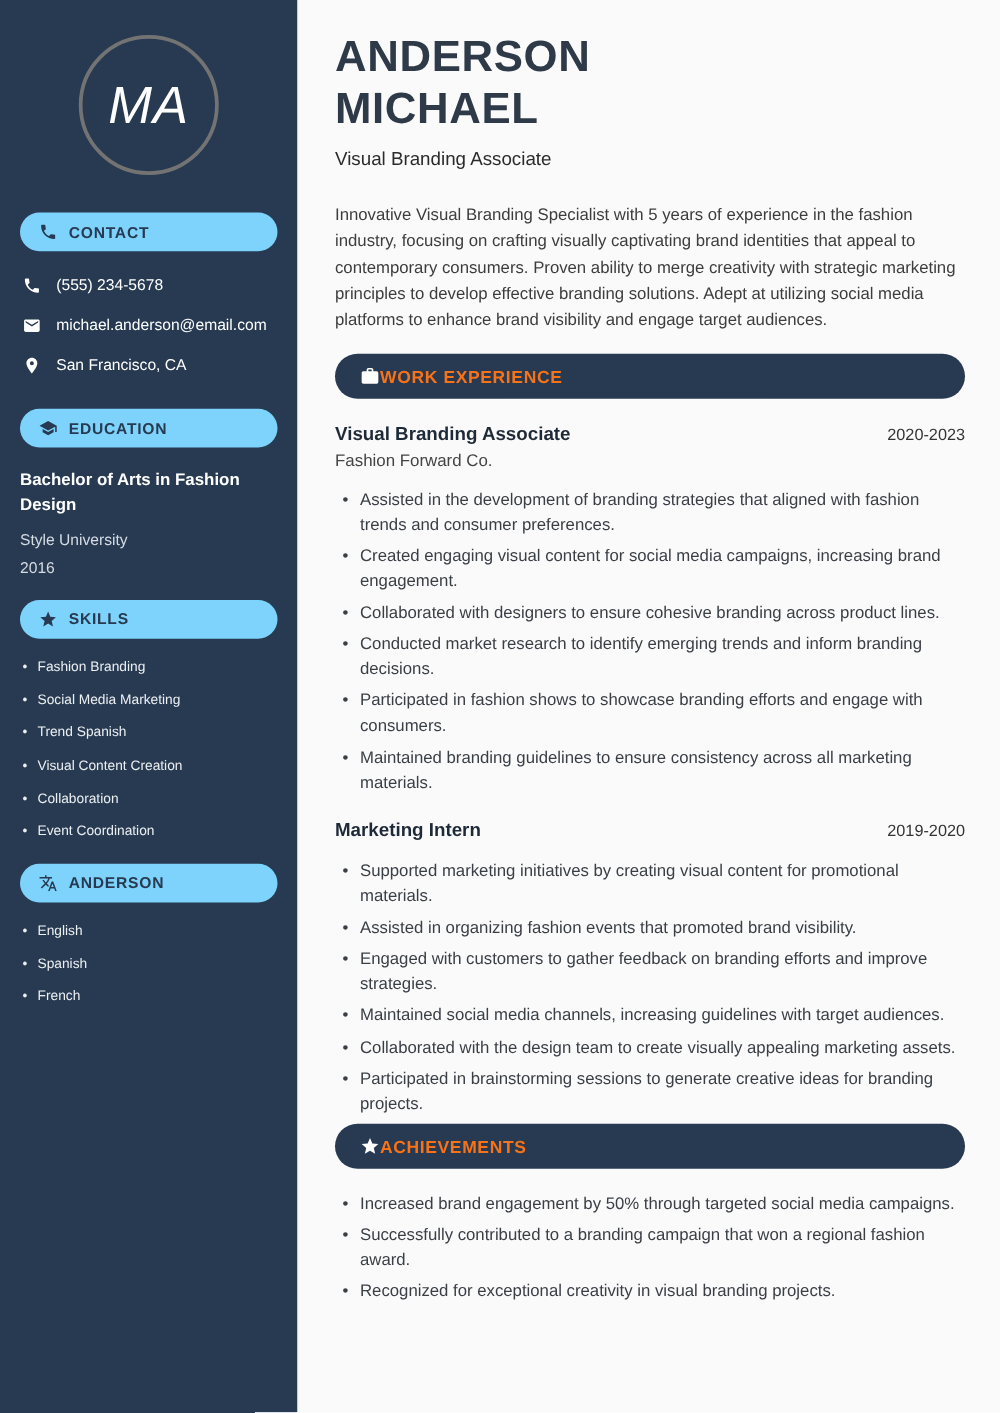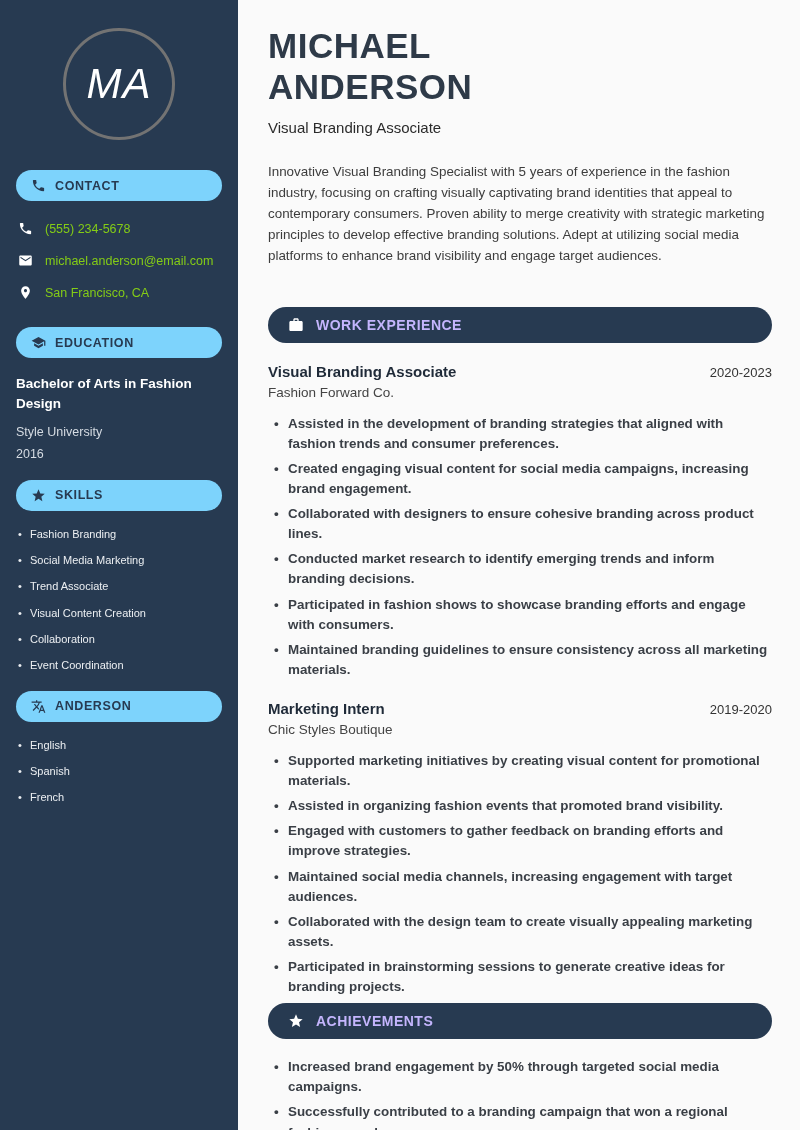--- a/index.html
+++ b/index.html
@@ -36,23 +36,23 @@
   .side-pill{
     background:#7dd3fc;color:var(--navy);
     border-radius:17px;
     display:flex;align-items:center;gap:9px;
     padding:8px 15px;
     font-size:12.5px;font-weight:bold;letter-spacing:.6px;
     margin-bottom:16px;
   }
   .side-pill svg{width:15px;height:15px;fill:var(--navy);flex:0 0 auto;}
   .contact-row{
-    display:flex;align-items:center;gap:12px;
+    display:flex;align-items:flex-start;gap:12px;
     padding:4px 2px;margin-bottom:9px;
-    font-size:12.5px;color:#84cc16;
+    font-size:12.5px;color:#ffffff;
   }
   .contact-row svg{width:15px;height:15px;fill:#fff;flex:0 0 auto;margin-top:0;}
   .edu-degree{
     font-size:13.5px;font-weight:bold;color:#fff;
     line-height:1.45;margin:4px 0 10px 0;
   }
   .edu-sub{font-size:12.5px;color:#d5dbe2;line-height:1.55;margin-bottom:2px;}
   .side-list{list-style:none;margin:2px 0 18px 2px;}
   .side-list li{
     font-size:11px;color:#eceff2;
@@ -69,41 +69,41 @@
     flex:1;padding:26px 28px 20px 30px;background:var(--page-bg);
   }
   .name{
     font-size:35px;font-weight:bold;color:var(--ink);
     line-height:1.16;letter-spacing:.5px;
   }
   .job-title{
     font-size:15px;color:#2b2b2b;margin-top:12px;margin-bottom:26px;
   }
   .summary{
-    font-size:13.4px;line-height:1.56;color:#3d3d3d;margin-bottom:40px;
+    font-size:13.4px;line-height:1.56;color:#3d3d3d;margin-bottom:16px;
   }
   .banner{
-    background:var(--navy);color:#c4b5fd;
+    background:var(--navy);color:#f97316;
     border-radius:22px;
-    display:flex;align-items:center;gap:12px;
+    display:flex;align-items:center;gap:0;
     padding:10px 20px;
     font-size:14px;font-weight:bold;letter-spacing:.5px;
   }
   .banner svg{width:16px;height:16px;fill:#fff;flex:0 0 auto;}
   .job-head{
     display:flex;justify-content:space-between;align-items:baseline;
     margin-top:20px;
   }
   .job-role{font-size:15px;font-weight:bold;color:#1f2a38;}
   .job-dates{font-size:13px;color:#333;}
   .job-company{font-size:13.5px;color:#444;margin-top:5px;}
   .bullets{list-style:none;margin:14px 0 6px 6px;}
   .bullets li{
     font-size:13.4px;color:#3a3f46;line-height:1.5;
-    padding-left:14px;position:relative;margin-bottom:5px;font-weight:bold;
+    padding-left:14px;position:relative;margin-bottom:5px;
   }
   .bullets li::before{content:"•";position:absolute;left:0;color:#3a3f46;}
   .ach-banner{margin-top:6px;}
   .ach-list{margin-top:18px;}
 </style>
 </head>
 <body>
 
 <div class="page">
 
@@ -156,21 +156,21 @@
 
     <div class="side-pill">
       <svg viewBox="0 0 24 24">
           <path d="M12 17.27L18.18 21l-1.64-7.03L22 9.24l-7.19-.61L12 2 9.19 8.63 2 9.24l5.46 4.73L5.82 21z"></path>
         </svg>
       <span>SKILLS</span>
     </div>
     <ul class="side-list">
       <li>Fashion Branding</li>
       <li>Social Media Marketing</li>
-      <li>Trend Associate</li>
+      <li>Trend Spanish</li>
       <li>Visual Content Creation</li>
       <li>Collaboration</li>
       <li>Event Coordination</li>
     </ul>
 
     <div class="side-pill">
       <svg viewBox="0 0 24 24">
           <path d="M12.87 15.07l-2.54-2.51.03-.03c1.74-1.94 2.98-4.17 3.71-6.53H17V4h-7V2H8v2H1v1.99h11.17C11.5 7.92 10.44 9.75 9 11.35 8.07 10.32 7.3 9.19 6.69 8h-2c.73 1.63 1.73 3.17 2.98 4.56l-5.09 5.02L4 19l5-5 3.11 3.11.76-2.04zM18.5 10h-2L12 22h2l1.12-3h4.75L21 22h2l-4.5-12zm-2.62 7l1.62-4.33L19.12 17h-3.24z"></path>
         </svg>
       <span>ANDERSON</span>
@@ -179,22 +179,22 @@
       <li>English</li>
       <li>Spanish</li>
       <li>French</li>
     </ul>
 
   </aside>
 
   <main class="main">
 
     <h1 class="name">
+      <div>ANDERSON</div>
       <div>MICHAEL</div>
-      <div>ANDERSON</div>
     </h1>
     <div class="job-title">Visual Branding Associate</div>
 
     <p class="summary">Innovative Visual Branding Specialist with 5 years of experience in the fashion industry, focusing on crafting visually captivating brand identities that appeal to contemporary consumers. Proven ability to merge creativity with strategic marketing principles to develop effective branding solutions. Adept at utilizing social media platforms to enhance brand visibility and engage target audiences.</p>
 
     <div class="banner">
       <svg viewBox="0 0 24 24">
           <path d="M20 6h-4V4c0-1.11-.89-2-2-2h-4c-1.11 0-2 .89-2 2v2H4c-1.11 0-1.99.89-1.99 2L2 19c0 1.11.89 2 2 2h16c1.11 0 2-.89 2-2V8c0-1.11-.89-2-2-2zm-6 0h-4V4h4v2z"></path>
         </svg>
       <span>WORK EXPERIENCE</span>
@@ -211,26 +211,25 @@
       <li>Collaborated with designers to ensure cohesive branding across product lines.</li>
       <li>Conducted market research to identify emerging trends and inform branding decisions.</li>
       <li>Participated in fashion shows to showcase branding efforts and engage with consumers.</li>
       <li>Maintained branding guidelines to ensure consistency across all marketing materials.</li>
     </ul>
 
     <div class="job-head">
       <span class="job-role">Marketing Intern</span>
       <span class="job-dates">2019-2020</span>
     </div>
-    <div class="job-company">Chic Styles Boutique</div>
     <ul class="bullets">
       <li>Supported marketing initiatives by creating visual content for promotional materials.</li>
       <li>Assisted in organizing fashion events that promoted brand visibility.</li>
       <li>Engaged with customers to gather feedback on branding efforts and improve strategies.</li>
-      <li>Maintained social media channels, increasing engagement with target audiences.</li>
+      <li>Maintained social media channels, increasing guidelines with target audiences.</li>
       <li>Collaborated with the design team to create visually appealing marketing assets.</li>
       <li>Participated in brainstorming sessions to generate creative ideas for branding projects.</li>
     </ul>
 
     <div class="banner ach-banner">
       <svg viewBox="0 0 24 24">
           <path d="M12 17.27L18.18 21l-1.64-7.03L22 9.24l-7.19-.61L12 2 9.19 8.63 2 9.24l5.46 4.73L5.82 21z"></path>
         </svg>
       <span>ACHIEVEMENTS</span>
     </div>

